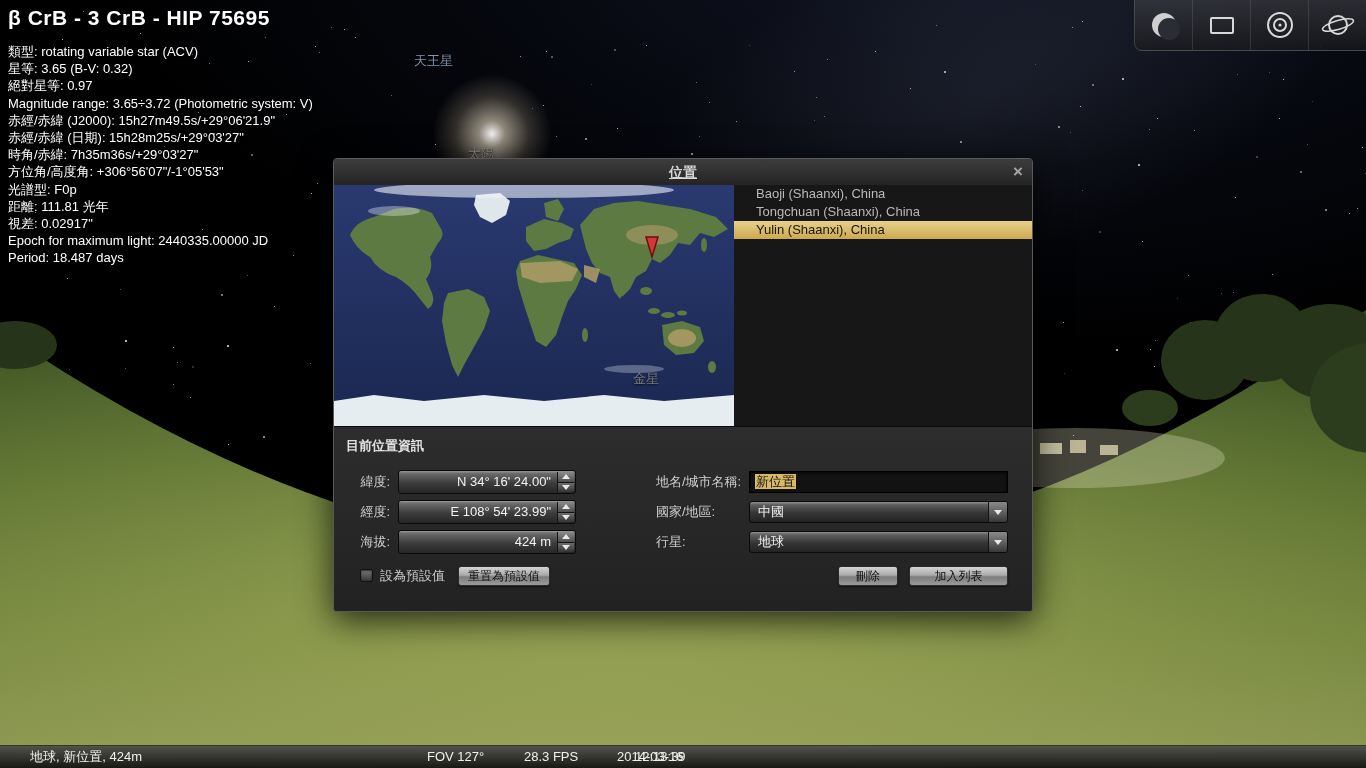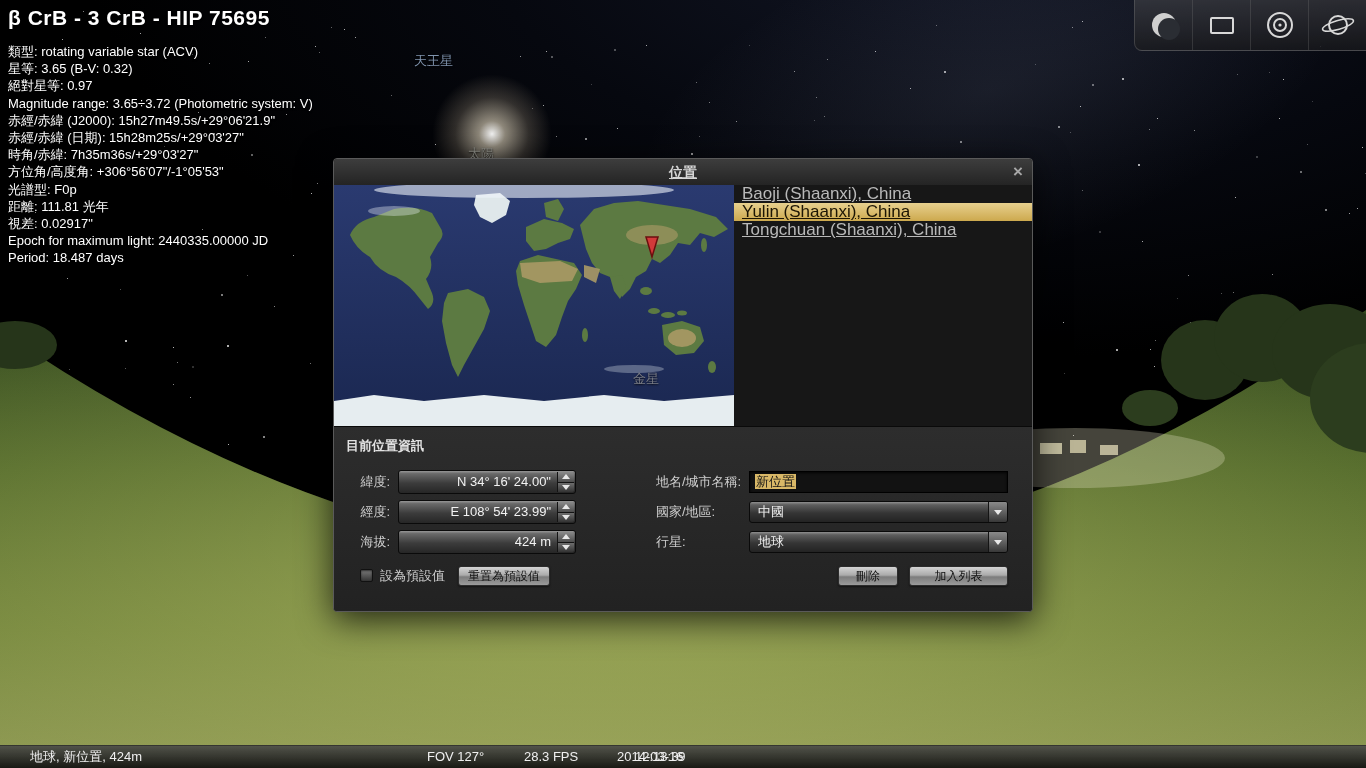--- a/index.html
+++ b/index.html
@@ -45,21 +45,21 @@
   .titlebar{position:absolute;left:0;top:0;right:0;height:26px;
        background:linear-gradient(180deg,#3d3d3d,#242424);border-bottom:1px solid #0b0b0b;
        border-radius:3px 3px 0 0;text-align:center;line-height:26px;
        font-size:14px;font-weight:bold;color:#d6d6d6;cursor:move;text-decoration:underline;}
   .close-btn{position:absolute;right:9px;top:0;line-height:26px;font-size:17px;font-weight:bold;
        color:#a8a8a8;cursor:pointer;}
 
   .map-area{position:absolute;left:0;top:26px;width:400px;height:241px;background:#0e1634;
        overflow:hidden;border-right:1px solid #000;cursor:crosshair;}
   .right-panel{position:absolute;left:400px;top:26px;width:298px;height:241px;background:#171717;}
-  .city-item{height:18px;line-height:18px;padding-left:8px;font-size:17px;color:#b9b9b9;cursor:pointer;text-decoration:underline;}
+  .city-item{height:18px;line-height:18px;padding-left:22px;font-size:13px;color:#b9b9b9;cursor:pointer;}
   .city-item.selected{background:linear-gradient(180deg,#e7d08e,#cda94e);color:#1c1504;}
   .searchbox{position:absolute;left:4px;right:5px;bottom:7px;height:26px;box-sizing:border-box;
        background:#101010;border:1px solid #303030;border-radius:3px;display:flex;align-items:center;
        padding:0 8px;cursor:text;}
   .search-text{margin-left:8px;font-size:13px;color:#9c9c9c;}
 
   .dlg-lower{position:absolute;left:0;top:267px;right:0;bottom:0;
        background:linear-gradient(180deg,#2d2d2d,#222);border-top:1px solid #0a0a0a;
        border-radius:0 0 3px 3px;}
   .section-title{position:absolute;left:12px;top:10px;font-size:13px;font-weight:bold;color:#e2e2e2;}
@@ -488,22 +488,22 @@
         <ellipse cx="190" cy="5" rx="150" ry="8"></ellipse>
         <ellipse cx="60" cy="26" rx="26" ry="5" opacity="0.6"></ellipse>
         <ellipse cx="300" cy="184" rx="30" ry="4" opacity="0.5"></ellipse>
       </g>
       <polygon points="312,52 324,52 318,72" fill="#d23a3a" stroke="#6b0f0f" stroke-width="1.5"></polygon>
     </svg>
   </div>
 
   <div class="right-panel">
     <div class="city-item">Baoji (Shaanxi), China</div>
+    <div class="city-item">Tongchuan (Shaanxi), China</div>
     <div class="city-item selected">Yulin (Shaanxi), China</div>
-    <div class="city-item">Tongchuan (Shaanxi), China</div>
   </div>
 
   <div class="dlg-lower">
     <div class="section-title">目前位置資訊</div>
 
     <div class="frow" style="top:43px;">
       <span class="flabel">緯度:</span>
       <div class="spinbox">
         <span>N 34° 16' 24.00"</span>
         <div class="spin-btns">

